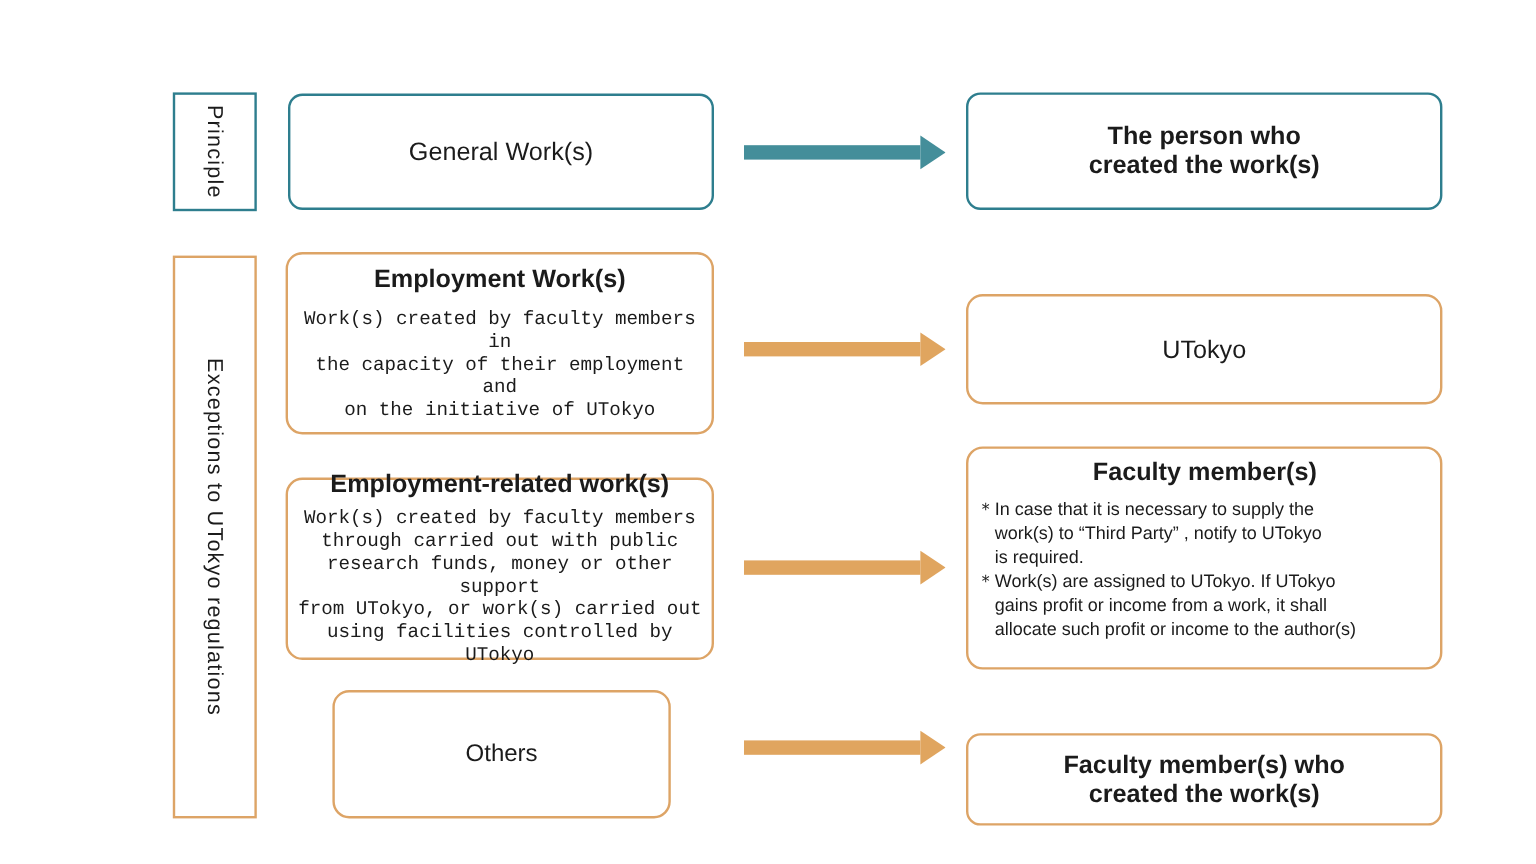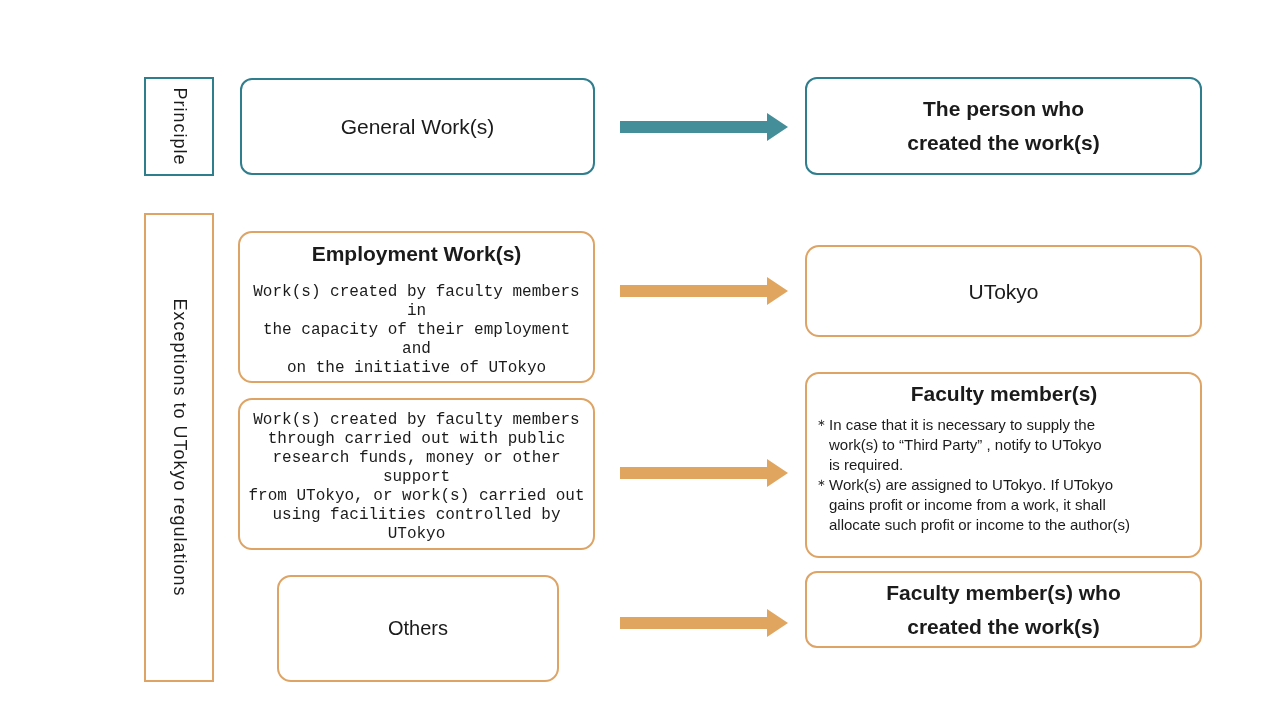--- a/index.html
+++ b/index.html
@@ -30,21 +30,21 @@
   .vlabel { display: flex; align-items: center; justify-content: center; }
   .vlabel .vtext {
     transform: rotate(90deg);
     white-space: nowrap;
     font-size: 18px;
     letter-spacing: 1px;
     color: #1b1b1b;
   }
 
   .title-regular { font-size: 21px; font-weight: 400; white-space: pre-line; line-height: 27px; }
-  .title-bold    { font-size: 21px; font-weight: 700; white-space: pre-line; line-height: 34px; }
+  .title-bold    { font-size: 21px; font-weight: 700; white-space: pre-line; line-height: 24px; }
   .box-desc {
     font-size: 16px;
     line-height: 19px;
     white-space: pre-line;
     margin-top: 12px;
     font-family: Liberation Mono, monospace;
   }
   .faculty-box { justify-content: flex-start; padding: 8px 6px 6px 7px; }
   .faculty-title { font-size: 21px; font-weight: 700; margin-bottom: 9px; text-align: right; }
   .faculty-notes { width: 100%; text-align: left; }
@@ -78,37 +78,38 @@
   <svg class="arrow" style="left:620px; top:111px;" viewBox="0 0 168 32">
     <rect x="0" y="10" width="147" height="12" fill="#448e9a"></rect>
     <polygon points="147,2 168,16 147,30" fill="#448e9a"></polygon>
   </svg>
 
   <div class="box teal-border r12" style="left:805px; top:77px; width:397px; height:98px;">
     <div class="title-bold">The person who
 created the work(s)</div>
   </div>
 
-  <div class="box orange-border r14" style="left:238px; top:231px; width:357px; height:152px; padding:6px 8px;">
+  <div class="box orange-border r14" style="left:238px; top:210px; width:357px; height:152px; padding:6px 8px;">
     <div class="title-bold">Employment Work(s)</div>
     <div class="box-desc">Work(s) created by faculty members in
 the capacity of their employment and
 on the initiative of UTokyo</div>
   </div>
 
   <svg class="arrow" style="left:620px; top:275px;" viewBox="0 0 168 32">
     <rect x="0" y="10" width="147" height="12" fill="#e0a55f"></rect>
     <polygon points="147,2 168,16 147,30" fill="#e0a55f"></polygon>
   </svg>
 
   <div class="box orange-border r14" style="left:805px; top:245px; width:397px; height:92px;">
     <div class="title-regular">UTokyo</div>
   </div>
 
   <div class="box orange-border r14" style="left:238px; top:398px; width:357px; height:152px; padding:6px 6px;">
+    <div class="title-bold">Employment-related work(s)</div>
     <div class="box-desc" style="margin-top:7px;">Work(s) created by faculty members
 through carried out with public
 research funds, money or other support
 from UTokyo, or work(s) carried out
 using facilities controlled by UTokyo</div>
   </div>
 
   <svg class="arrow" style="left:620px; top:457px;" viewBox="0 0 168 32">
     <rect x="0" y="10" width="147" height="12" fill="#e0a55f"></rect>
     <polygon points="147,2 168,16 147,30" fill="#e0a55f"></polygon>
@@ -128,18 +129,18 @@
 
   <div class="box orange-border r14" style="left:238px; top:575px; width:282px; height:107px;margin-left:39px;">
     <div class="title-regular" style="font-size:20px;">Others</div>
   </div>
 
   <svg class="arrow" style="left:620px; top:607px;" viewBox="0 0 168 32">
     <rect x="0" y="10" width="147" height="12" fill="#e0a55f"></rect>
     <polygon points="147,2 168,16 147,30" fill="#e0a55f"></polygon>
   </svg>
 
-  <div class="box orange-border r12" style="left:805px; top:571px; width:397px; height:77px;">
+  <div class="box orange-border r12" style="left:805px; top:611px; width:397px; height:77px;">
     <div class="title-bold">Faculty member(s) who
 created the work(s)</div>
   </div>
 
 </div>
 
 </body></html>

